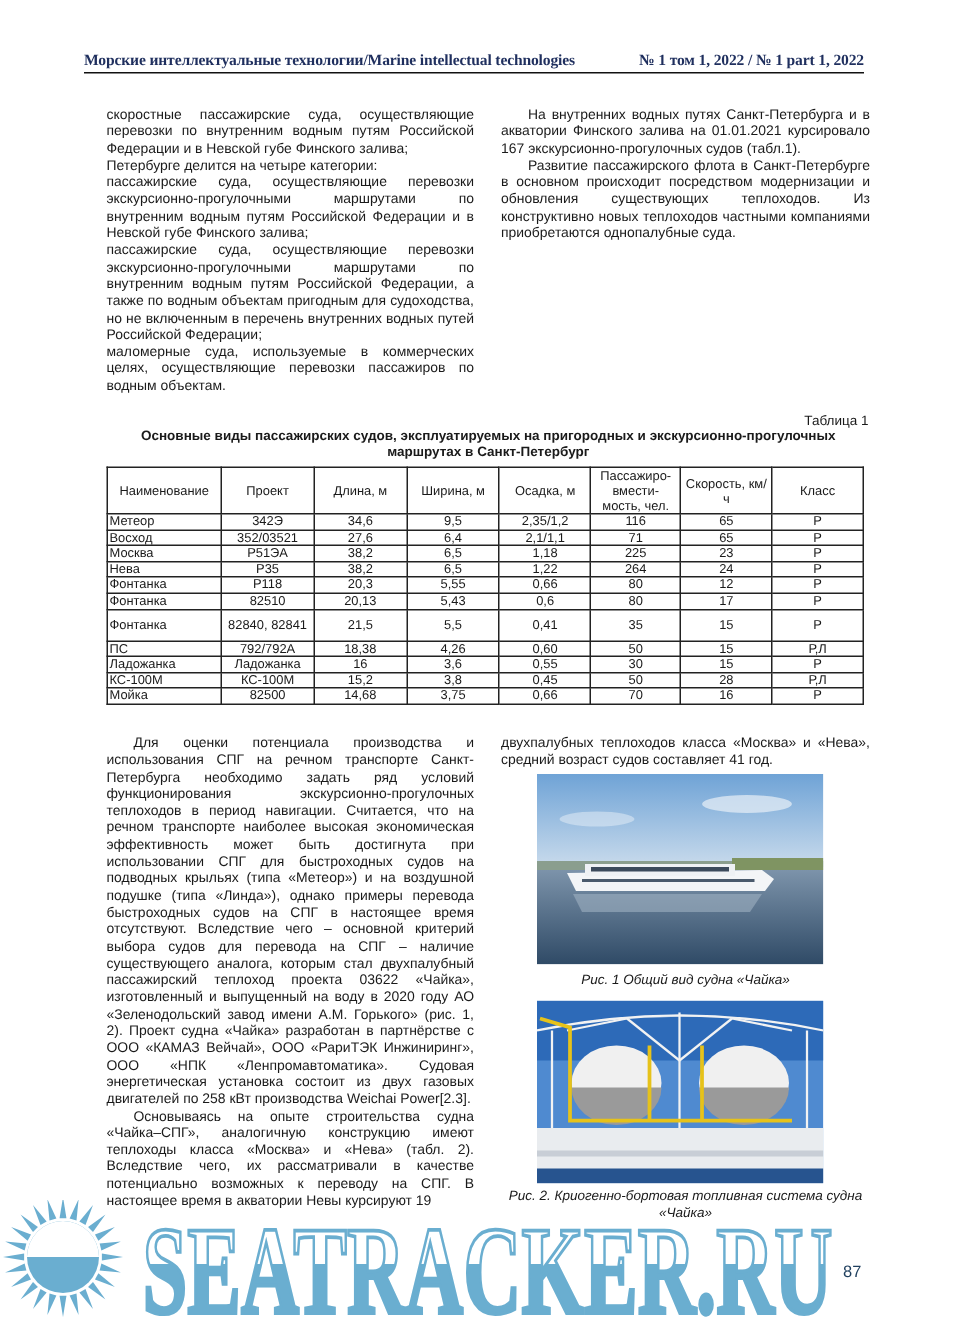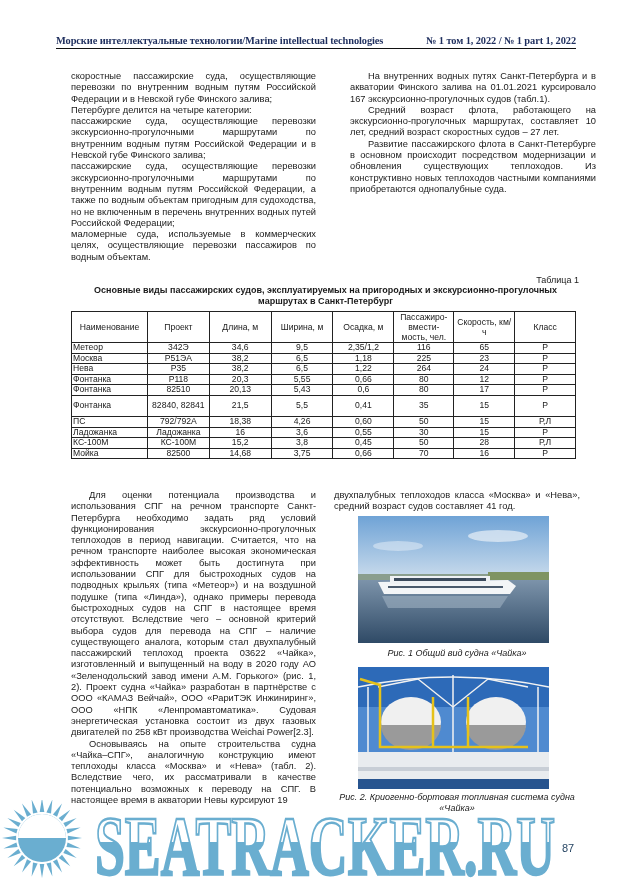--- a/index.html
+++ b/index.html
@@ -11,21 +11,21 @@
     border-bottom: 1.5px solid #111;
     font-family: "Liberation Serif", serif; font-weight: bold; font-size: 10.4px;
     color: #1f2f5e; display: flex; justify-content: space-between; align-items: flex-end;
     padding-bottom: 2px; letter-spacing: -0.1px;
   }
 
   .col { position: absolute; font-size: 9.3px; line-height: 11.3px; text-align: justify; }
   .col p { margin: 0; }
   .col p.indent { text-indent: 18px; }
   .col-left-top { left: 71px; top: 71px; width: 245px; }
-  .col-right-top { left: 334px; top: 71px; width: 246px; margin-left: 16px; }
+  .col-right-top { left: 334px; top: 71px; width: 246px; }
   .col-left-bottom { left: 71px; top: 490px; width: 245px; }
   .col-right-bottom { left: 334px; top: 490px; width: 246px; }
 
   .table-caption {
     position: absolute; right: 56px; top: 275px; font-size: 9px; 
   }
   .table-title {
     position: absolute; left: 71px; top: 285px; width: 509px; text-align: center;
     font-size: 9px; font-weight: bold; line-height: 11px;
   }
@@ -66,21 +66,20 @@
 <div class="col col-left-top">
   <p>скоростные пассажирские суда, осуществляющие перевозки по внутренним водным путям Российской Федерации и в Невской губе Финского залива;</p>
   <p>Петербурге делится на четыре категории:</p>
   <p>пассажирские суда, осуществляющие перевозки экскурсионно-прогулочными маршрутами по внутренним водным путям Российской Федерации и в Невской губе Финского залива;</p>
   <p>пассажирские суда, осуществляющие перевозки экскурсионно-прогулочными маршрутами по внутренним водным путям Российской Федерации, а также по водным объектам пригодным для судоходства, но не включенным в перечень внутренних водных путей Российской Федерации;</p>
   <p>маломерные суда, используемые в коммерческих целях, осуществляющие перевозки пассажиров по водным объектам.</p>
 </div>
 
 <div class="col col-right-top">
   <p class="indent">На внутренних водных путях Санкт-Петербурга и в акватории Финского залива на 01.01.2021 курсировало 167 экскурсионно-прогулочных судов (табл.1).</p>
-  <p class="indent">Средний возраст флота, работающего на экскурсионно-прогулочных маршрутах, составляет 10 лет, средний возраст скоростных судов – 27 лет.</p>
   <p class="indent">Развитие пассажирского флота в Санкт-Петербурге в основном происходит посредством модернизации и обновления существующих теплоходов. Из конструктивно новых теплоходов частными компаниями приобретаются однопалубные суда.</p>
 </div>
 
 <div class="table-caption">Таблица 1</div>
 <div class="table-title">Основные виды пассажирских судов, эксплуатируемых на пригородных и экскурсионно-прогулочных маршрутах в Санкт-Петербург</div>
 
 <table class="data">
   <colgroup>
     <col style="width:76px">
       <col style="width:62px">
@@ -104,20 +103,30 @@
     </tr>
   </thead>
   <tbody id="tbody">
       <tr>
         <td class="name">Метеор</td>
         <td>342Э</td>
         <td>34,6</td>
         <td>9,5</td>
         <td>2,35/1,2</td>
         <td>116</td>
+        <td>65</td>
+        <td>Р</td>
+      </tr>
+      <tr>
+        <td class="name">Восход</td>
+        <td>352/03521</td>
+        <td>27,6</td>
+        <td>6,4</td>
+        <td>2,1/1,1</td>
+        <td>71</td>
         <td>65</td>
         <td>Р</td>
       </tr>
       <tr>
         <td class="name">Москва</td>
         <td>Р51ЭА</td>
         <td>38,2</td>
         <td>6,5</td>
         <td>1,18</td>
         <td>225</td>

